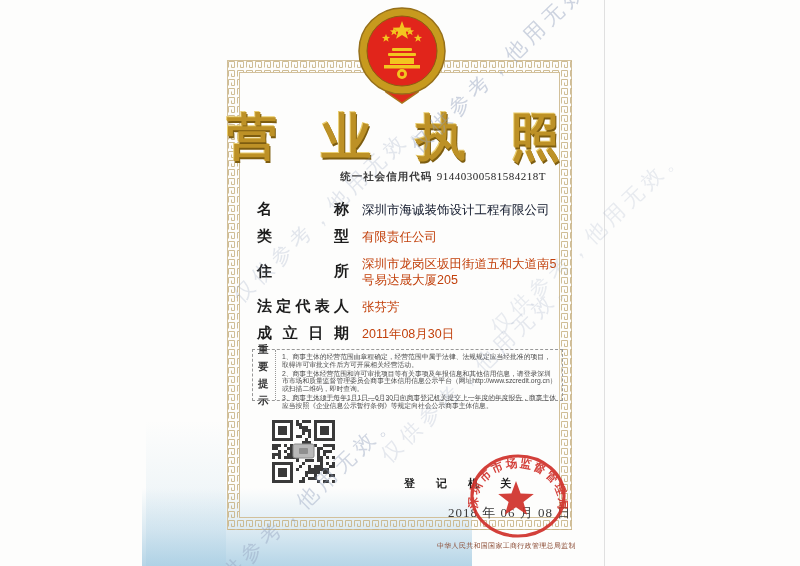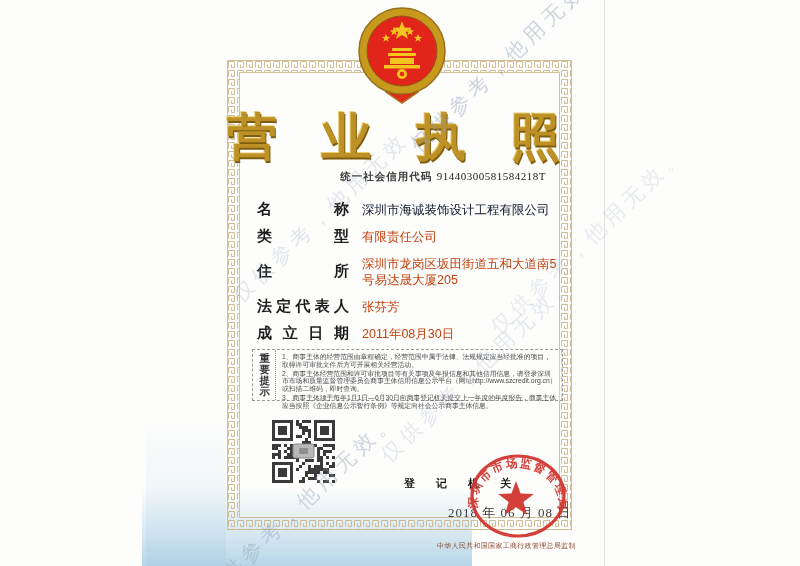--- a/index.html
+++ b/index.html
@@ -26,21 +26,21 @@
 
   .fields{position:absolute;left:257px;top:200px;width:300px;}
   .field-row{display:flex;margin-bottom:9px;align-items:center;}
   .field-label{width:92px;min-width:92px;font-size:15px;font-weight:bold;color:#1c1c1c;
     text-align:justify;text-align-last:justify;margin-right:13px;line-height:18px;}
   .field-value{font-size:12.5px;color:#c2410c;line-height:16px;width:213px;word-break:break-all;padding-top:2px;}
 
   .notes{position:absolute;left:252px;top:349px;width:311px;height:52px;border:1px dashed #989898;
     display:flex;background:rgba(255,255,255,0.2);box-sizing:border-box;}
   .notes-side{width:22px;min-width:22px;border-right:1px dotted #989898;display:flex;align-items:center;justify-content:center;}
-  .notes-side-text{width:12px;word-break:break-all;font-size:10.5px;font-weight:bold;color:#333;line-height:11px;text-align:right;}
+  .notes-side-text{width:12px;word-break:break-all;font-size:10.5px;font-weight:bold;color:#333;line-height:17px;text-align:left;}
   .notes-body{padding:3px 5px 2px 6px;}
   .note-item{margin:0 0 1px 0;font-size:6.8px;line-height:7.8px;color:#4a4a4a;letter-spacing:0;}
 
   .qr{position:absolute;left:272px;top:420px;width:63px;height:63px;}
 
   .reg-label{position:absolute;left:404px;top:476px;font-size:11px;font-weight:bold;color:#1c1c1c;letter-spacing:9px;white-space:nowrap;}
   .reg-date{position:absolute;left:448px;top:504px;font-size:13px;color:#3a3a3a;
     font-family:"Liberation Serif",serif;letter-spacing:1px;white-space:nowrap;}
 
   .seal{position:absolute;left:468px;top:452px;width:100px;height:88px;opacity:0.92;z-index:30;}

